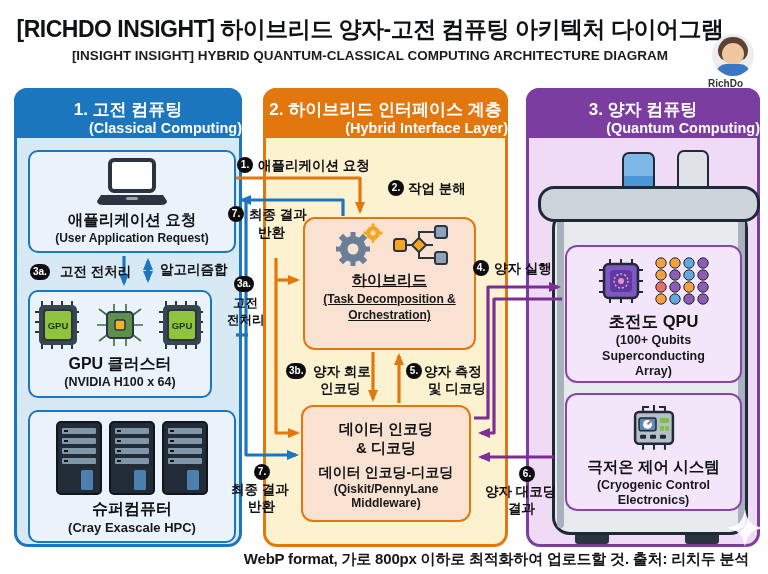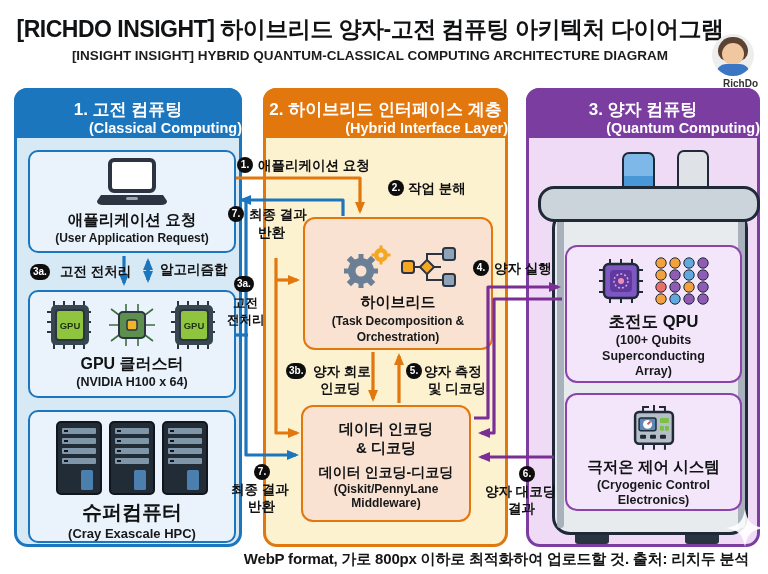--- a/index.html
+++ b/index.html
@@ -6,21 +6,21 @@
   .canvas{position:relative;width:768px;height:574px;background:#ffffff;overflow:hidden;
           font-family:"Liberation Sans","DejaVu Sans",sans-serif;color:#101214;}
   .abs{position:absolute;}
   
   .main-title{left:0;top:14px;width:740px;text-align:center;font-size:23px;font-weight:700;letter-spacing:-0.5px;}
   .sub-title{left:0;top:48px;width:740px;text-align:center;font-size:13.5px;font-weight:700;color:#1c1c1c;}
   .avatar{left:712px;top:34px;width:42px;height:42px;border-radius:50%;background:#ededed;overflow:hidden;}
   .avatar .hair{position:absolute;left:6px;top:3px;width:30px;height:24px;border-radius:15px 15px 10px 10px;background:#5b4233;}
   .avatar .face{position:absolute;left:10px;top:9px;width:22px;height:22px;border-radius:50%;background:#f0c79e;}
   .avatar .shirt{position:absolute;left:4px;top:30px;width:34px;height:14px;border-radius:10px 10px 0 0;background:#3b76c4;}
-  .avatar-label{left:708px;top:78px;width:50px;text-align:right;font-size:10px;font-weight:700;color:#333;}
+  .avatar-label{left:708px;top:78px;width:50px;text-align:left;font-size:10px;font-weight:700;color:#333;}
   
   .panel{border-radius:14px;box-sizing:border-box;}
   .panel-hd{position:absolute;left:-3px;top:-3px;right:-3px;height:50px;border-radius:13px 13px 0 0;
             color:#fff;text-align:center;padding-top:12px;box-sizing:border-box;}
   .panel-hd .h1{font-size:17px;font-weight:700;line-height:20px;}
   .panel-hd .h2{font-size:14.5px;font-weight:700;line-height:17px;text-align:right;}
   .p1{left:14px;top:88px;width:228px;height:459px;background:#d8e9f6;border:3px solid #1b76bd;}
   .p1 .panel-hd{background:#1b76bd;}
   .p2{left:263px;top:88px;width:245px;height:459px;background:#fdf2d0;border:3px solid #e2770d;}
   .p2 .panel-hd{background:#e2770d;}
@@ -97,21 +97,21 @@
   <div class="abs node blue-box z4" style="left:28px;top:150px;width:208px;height:103px;padding-top:6px;">
     <svg width="78" height="50" viewBox="0 0 78 50">
       <rect x="17" y="2" width="44" height="31" rx="4" fill="#ffffff" stroke="#2b3440" stroke-width="4"></rect>
       <path d="M8,37 L70,37 L74,43 Q74,47 68,47 L10,47 Q4,47 4,43 Z" fill="#2b3440"></path>
       <rect x="33" y="39" width="12" height="3" rx="1.5" fill="#98a4ae"></rect>
     </svg>
     <div class="bt" style="font-size:15.5px;margin-top:2px;">애플리케이션 요청</div>
     <div class="bs" style="font-size:12px;">(User Application Request)</div>
   </div>
 
-  <div class="abs node blue-box z4" style="left:28px;top:290px;width:208px;height:108px;padding-top:8px;">
+  <div class="abs node blue-box z4" style="left:28px;top:290px;width:184px;height:108px;padding-top:8px;">
     <svg width="172" height="50" viewBox="0 0 172 50">
       <g stroke="#2b3440" stroke-width="2">
         <path d="M8,1 v6 M18,1 v6 M28,1 v6 M38,1 v6 M8,43 v6 M18,43 v6 M28,43 v6 M38,43 v6 M1,12 h6 M1,22 h6 M1,32 h6 M39,12 h6 M39,22 h6 M39,32 h6"></path>
         <path d="M132,1 v6 M142,1 v6 M152,1 v6 M162,1 v6 M132,43 v6 M142,43 v6 M152,43 v6 M162,43 v6 M125,12 h6 M125,22 h6 M125,32 h6 M163,12 h6 M163,22 h6 M163,32 h6"></path>
       </g>
       <rect x="5" y="5" width="38" height="40" rx="5" fill="#37474f"></rect>
       <rect x="10" y="10" width="28" height="30" rx="3" fill="#8fc43f" stroke="#2b3440" stroke-width="2"></rect>
       <text x="24" y="29" text-anchor="middle" font-size="9.5" font-weight="bold" fill="#1d3311">GPU</text>
       <rect x="129" y="5" width="38" height="40" rx="5" fill="#37474f"></rect>
       <rect x="134" y="10" width="28" height="30" rx="3" fill="#8fc43f" stroke="#2b3440" stroke-width="2"></rect>
@@ -160,25 +160,25 @@
         <rect x="61" y="9" width="4" height="2"></rect>
           <rect x="61" y="19" width="4" height="2"></rect>
           <rect x="61" y="29" width="4" height="2"></rect>
           <rect x="61" y="39" width="4" height="2"></rect>
         <rect x="114" y="9" width="4" height="2"></rect>
           <rect x="114" y="19" width="4" height="2"></rect>
           <rect x="114" y="29" width="4" height="2"></rect>
           <rect x="114" y="39" width="4" height="2"></rect>
       </g>
     </svg>
-    <div class="bt" style="font-size:20px;margin-top:4px;">슈퍼컴퓨터</div>
+    <div class="bt" style="font-size:16px;margin-top:4px;">슈퍼컴퓨터</div>
     <div class="bs" style="font-size:13px;">(Cray Exascale HPC)</div>
   </div>
 
-  <div class="abs node orange-box z4" style="left:303px;top:217px;width:190px;height:133px;padding-top:26px;">
+  <div class="abs node orange-box z4" style="left:303px;top:217px;width:173px;height:133px;padding-top:4px;text-decoration:underline;">
     <div style="display:flex;gap:10px;align-items:center;">
       <svg width="52" height="44" viewBox="0 0 52 44">
         <g fill="#6b7f96">
           <circle cx="22" cy="26" r="13"></circle>
           <g>
             <rect x="19.5" y="9" width="5" height="7"></rect>
               <rect x="19.5" y="36" width="5" height="7"></rect>
             <rect x="5" y="23.5" width="7" height="5"></rect>
               <rect x="32" y="23.5" width="7" height="5"></rect>
             <rect x="9" y="12" width="6" height="6" transform="rotate(45 12 15)"></rect>

